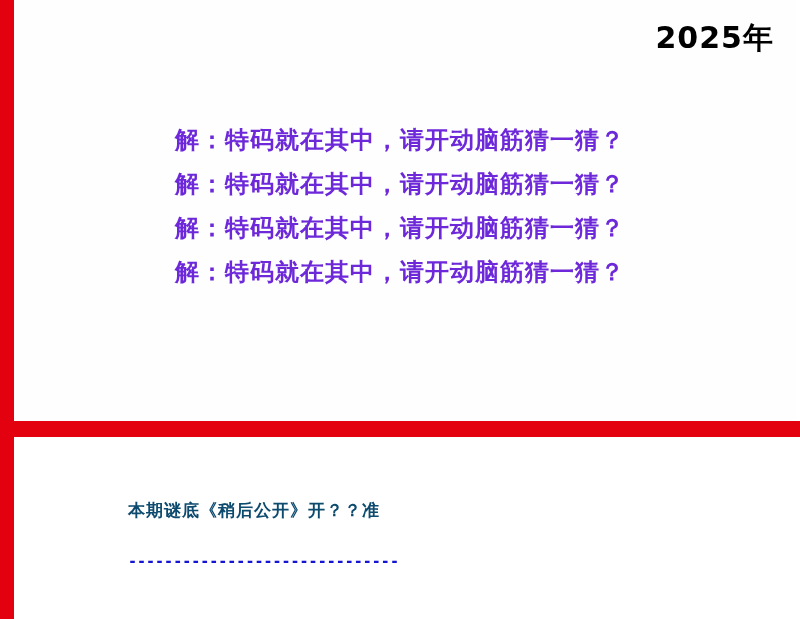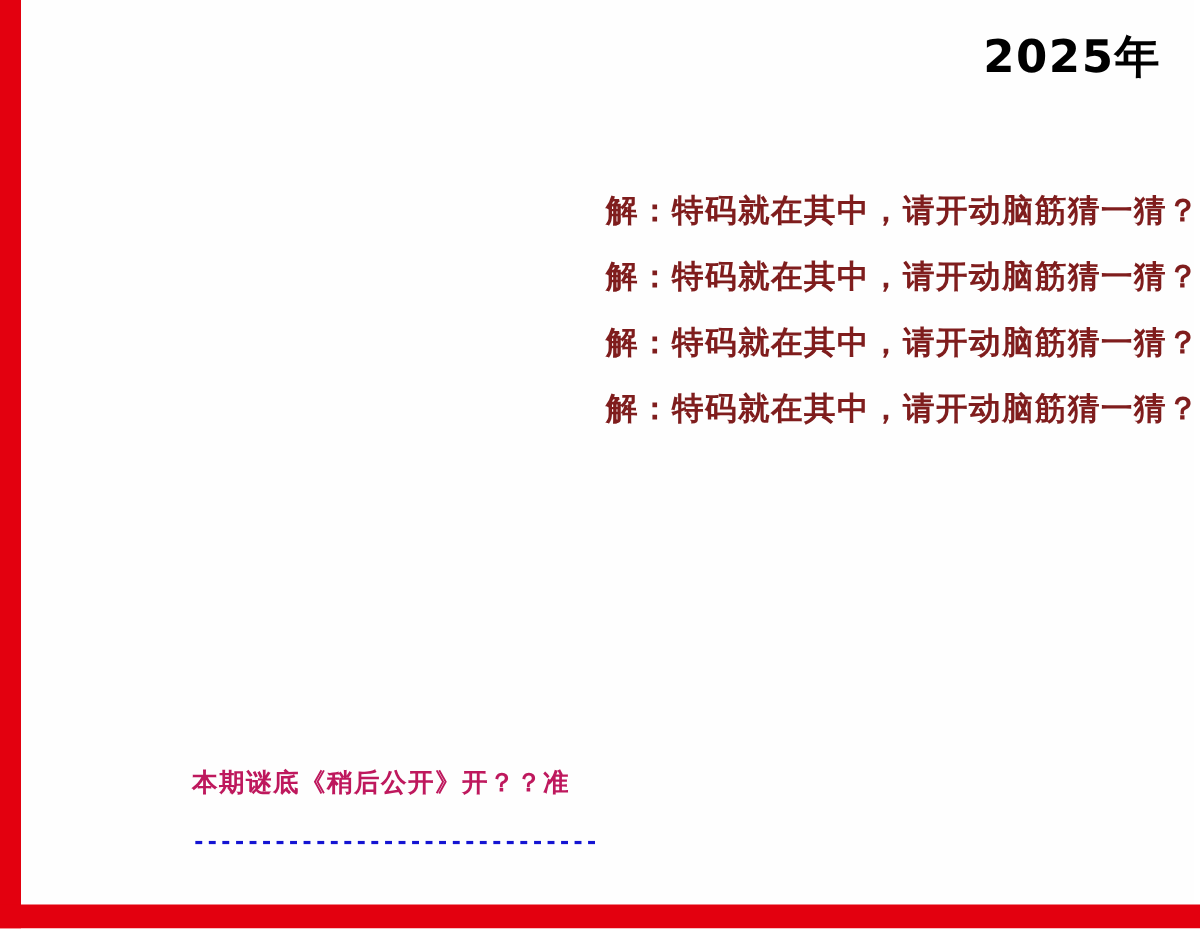--- a/index.html
+++ b/index.html
@@ -10,21 +10,21 @@
     width: 800px;
     height: 619px;
     background: #ffffff;
     font-family: "DejaVu Sans", "Liberation Sans", sans-serif;
     overflow: hidden;
     position: relative;
   }
   .page {
     position: relative;
     width: 800px;
-    height: 619px;
+    height: 437px;
     box-sizing: border-box;
     background: #fefefe;
   }
   
   .left-bar {
     position: absolute;
     left: 0;
     top: 0;
     width: 14px;
     height: 619px;
@@ -81,35 +81,34 @@
     text-align: center;
   }
   .line-main {
     font-size: 27px;
     color: #000000;
     letter-spacing: 1px;
     line-height: 46px;
     font-family: "DejaVu Sans", "Liberation Sans", sans-serif;
   }
   .line-ans {
-    font-size: 21px;
+    font-size: 24px;
     font-weight: bold;
-    color: #7f1d1d;
+    color: #6d28d9;
     letter-spacing: 1px;
     line-height: 44px;
     font-family: "DejaVu Sans", "Liberation Sans", sans-serif;
-    text-align: right;
   }
   .footer {
     position: absolute;
     left: 128px;
-    top: 510px;
+    top: 499px;
     font-size: 17px;
     font-weight: bold;
-    color: #be185d;
+    color: #0c4a6e;
     letter-spacing: 1px;
     font-family: "DejaVu Sans", "Liberation Sans", sans-serif;
   }
   .dashes {
     position: absolute;
     left: 128px;
     top: 552px;
     font-size: 15px;
     font-weight: bold;
     color: #1414d2;

